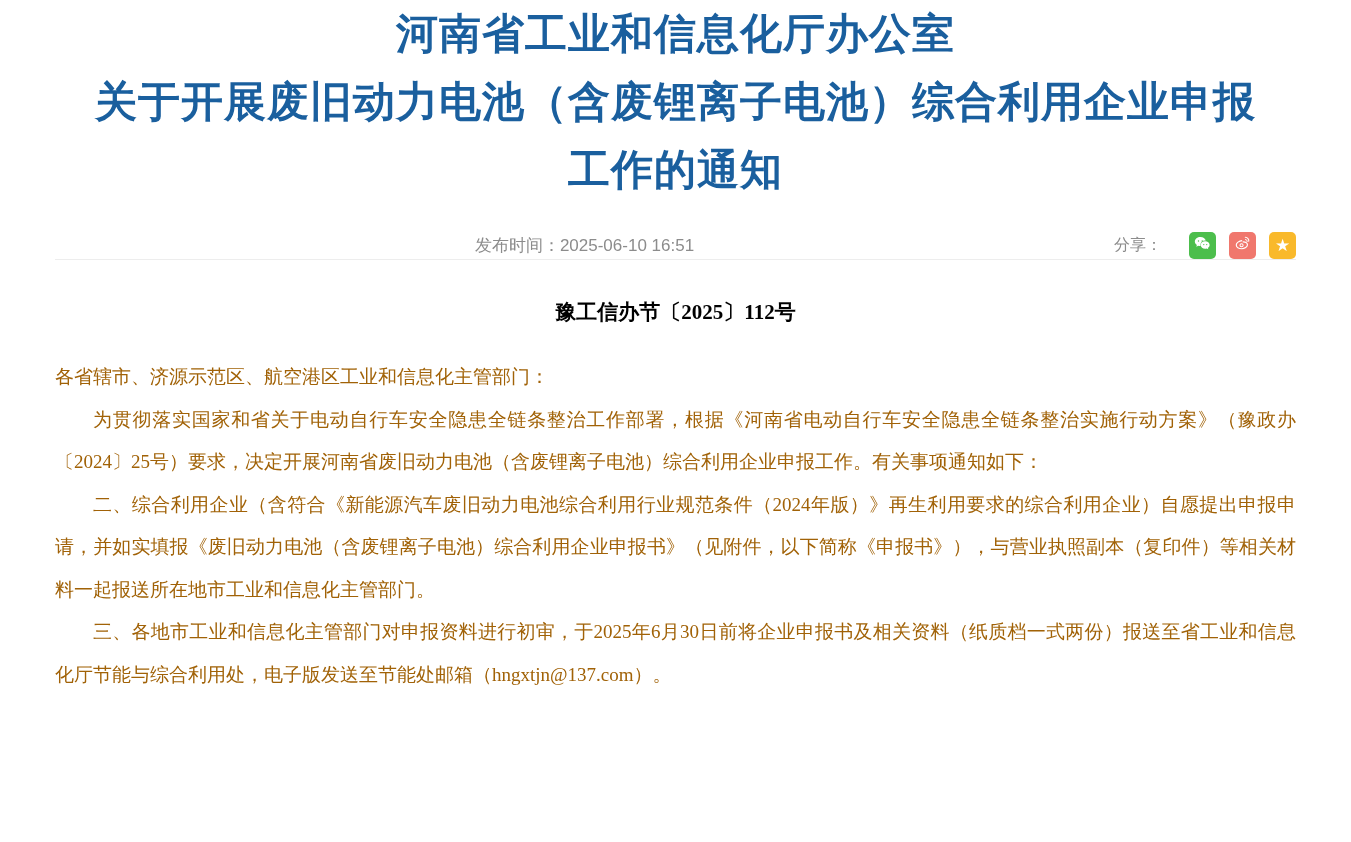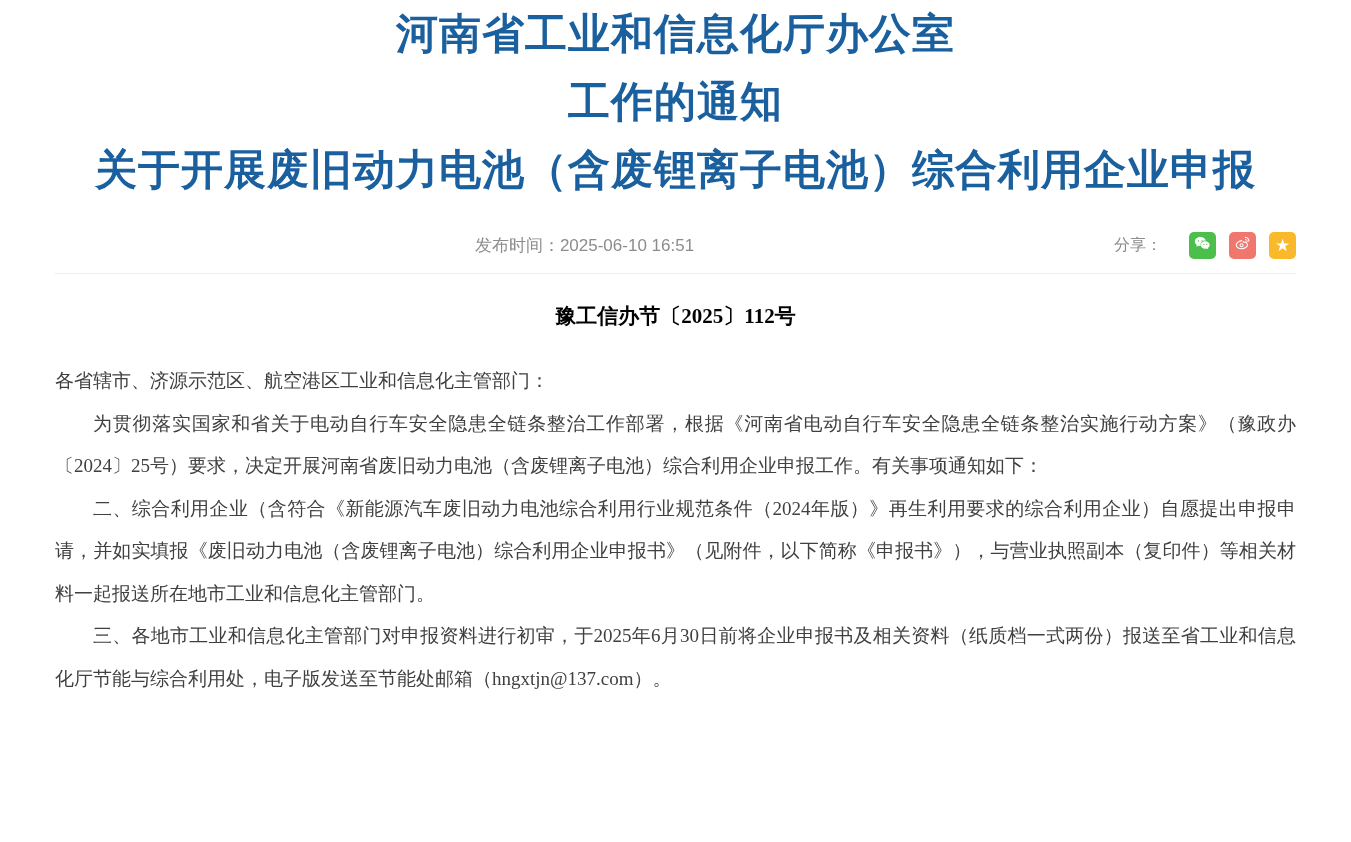--- a/index.html
+++ b/index.html
@@ -14,21 +14,20 @@
   }
   .title-line {
     font-size: 42px;
     font-weight: bold;
     color: #1a5f9e;
     line-height: 68px;
     letter-spacing: 1px;
   }
   .meta-section {
     margin: 28px 55px 0 55px;
-    padding-bottom: 14px;
     border-bottom: 1px solid #ededed;
     display: flex;
     align-items: center;
   }
   .meta-center {
     flex: 1;
     display: flex;
     justify-content: center;
     align-items: center;
     font-size: 17px;
@@ -57,44 +56,44 @@
   }
   .share-btn.wechat { background: #4cbe4c; }
   .share-btn.weibo  { background: #f0776d; }
   .share-btn.star   { background: #f9b92b; }
   .share-btn .star-glyph {
     color: #ffffff;
     font-size: 17px;
     line-height: 1;
   }
   .doc-number {
-    margin-top: 28px;
+    margin-top: 38px;
     text-align: center;
     font-family: "Liberation Serif", "DejaVu Serif", serif;
     font-weight: bold;
     font-size: 21px;
     color: #000000;
   }
   .article-body {
     margin: 30px 55px 0 55px;
     font-size: 19px;
     line-height: 42.5px;
-    color: #404040;
+    color: #a16207;
     text-align: justify;
   }
   .article-body p { margin: 0; }
   .article-body p.indent { text-indent: 2em; font-family: Liberation Serif, serif; }
 </style>
 </head>
 <body>
 
 <div class="title-block">
   <div class="title-line">河南省工业和信息化厅办公室</div>
+  <div class="title-line">关于开展废旧动力电池（含废锂离子电池）综合利用企业申报</div>
   <div class="title-line">工作的通知</div>
-  <div class="title-line">关于开展废旧动力电池（含废锂离子电池）综合利用企业申报</div>
 </div>
 
 <div class="meta-section">
   <div class="meta-center">
     <span class="meta-item"><span>发布时间：</span><span>2025-06-10 16:51</span></span>
   </div>
   <div class="share-group">
     <span class="share-label">分享：</span>
     <span class="share-btn wechat">
       <span>

